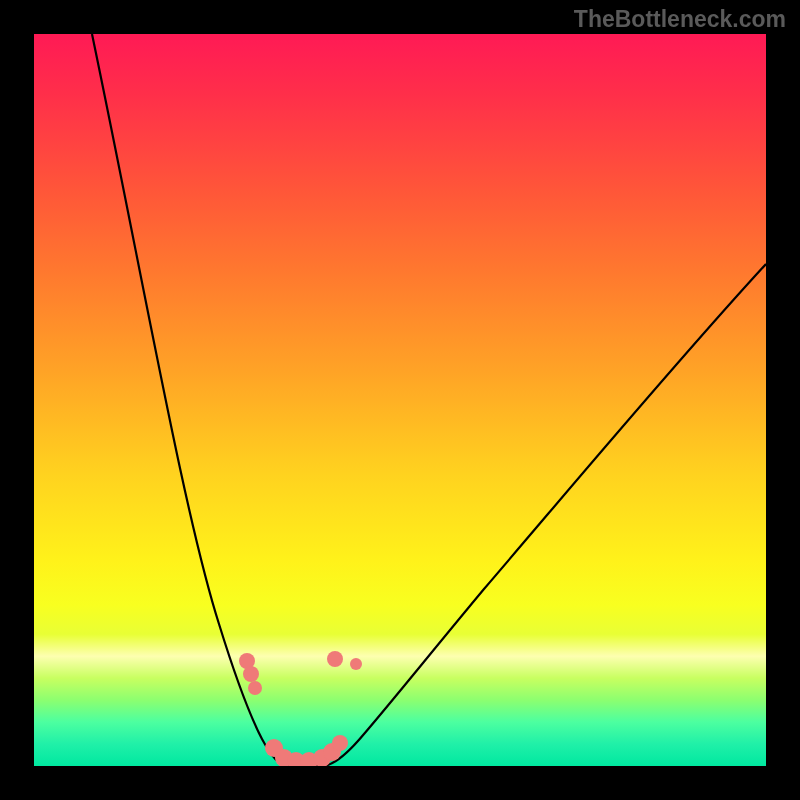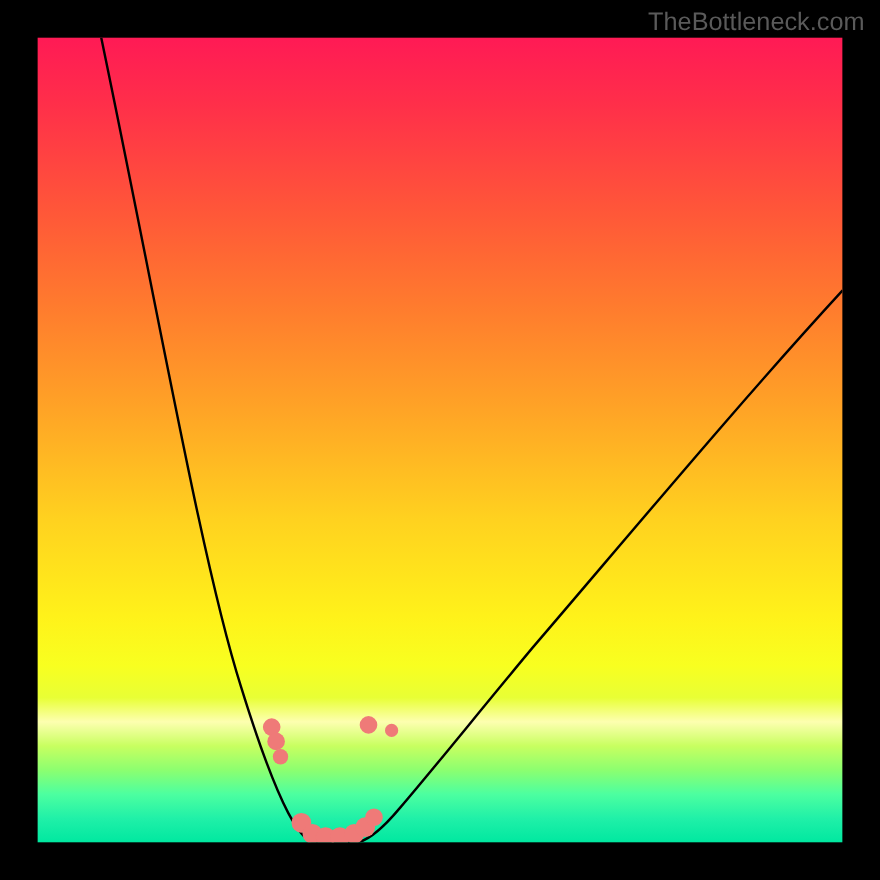--- a/index.html
+++ b/index.html
@@ -48,21 +48,21 @@
       #20f0a8 97%,
       #00e8a0 100%
     );
   }
   .watermark {
     position: absolute;
     top: 6px;
     right: 14px;
     color: #5a5a5a;
     font-size: 23px;
-    font-weight: 400;
+    font-weight: 700;
     letter-spacing: 0px;
   }
   svg.curves {
     position: absolute;
     inset: 0;
   }
   .dot {
     fill: #ef7a78;
   }
 </style>

